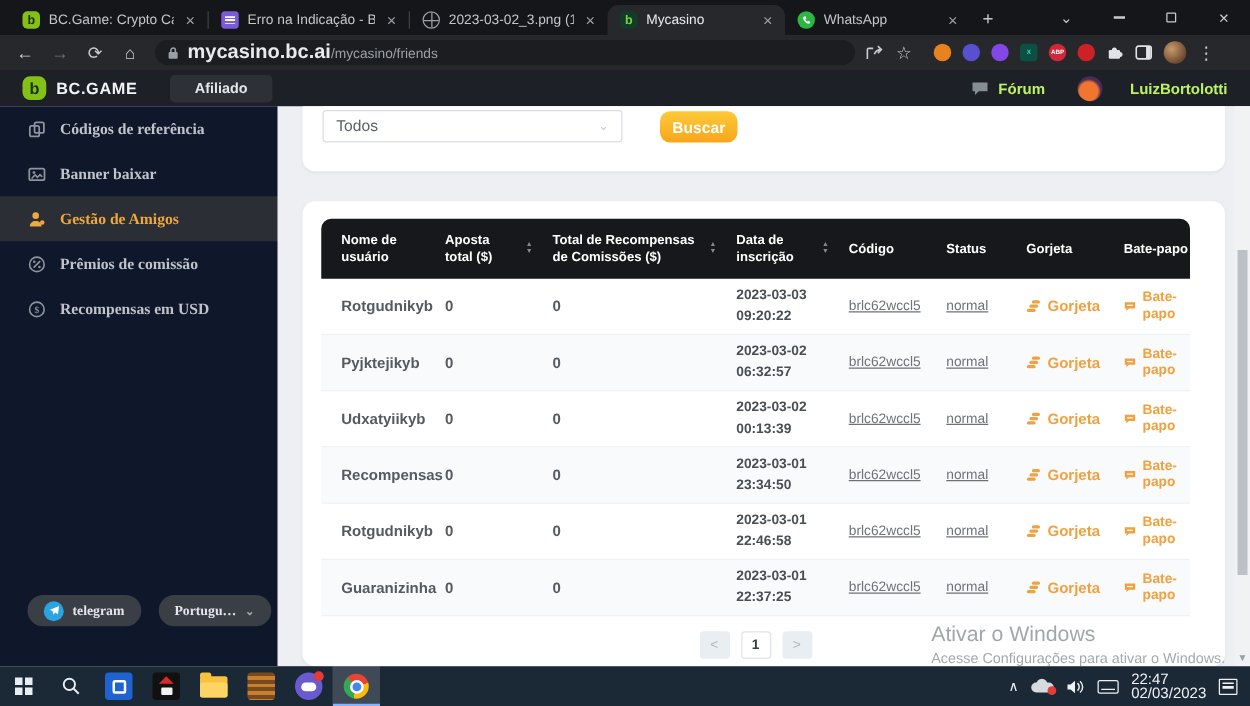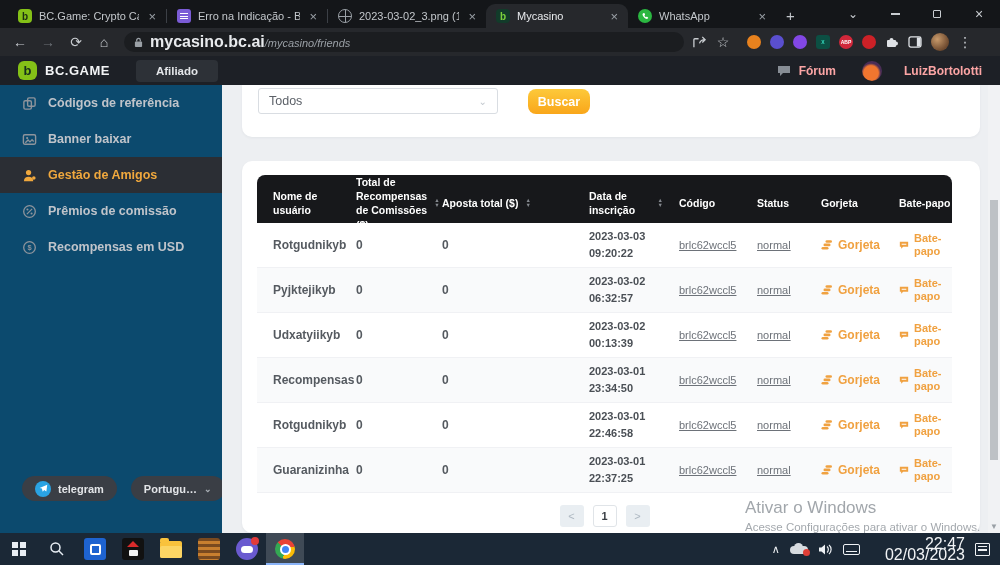--- a/index.html
+++ b/index.html
@@ -29,37 +29,37 @@
   .win-btn { width:42px; height:28px; display:flex; align-items:center; justify-content:center; color:#c8ccd0; font-size:12px; }
   .ico-min { width:9px; height:1.5px; background:#c8ccd0; }
   .ico-max { width:8px; height:8px; border:1.3px solid #c8ccd0; border-radius:1px; }
 
   
   .toolbar { position:absolute; left:0; top:28px; width:1000px; height:28px; background:#26282c; display:flex; align-items:center; padding:0 8px; gap:4px; }
   .nav-ico { color:#c8ccd0; font-size:14px; width:24px; text-align:center; }
   .nav-ico.dim { color:#6d7278; }
   .omnibox { flex:1; max-width:560px; height:20px; background:#1b1d20; border-radius:11px; display:flex; align-items:center; padding:0 10px; gap:7px; margin:0 4px; }
   .url-host { color:#e8eaed; font-size:16px; font-weight:700; }
-  .url-path { color:#9aa0a6; font-size:11px;font-style:italic; }
+  .url-path { color:#9aa0a6; font-size:11px; }
   .ext-row { display:flex; align-items:center; gap:9px; margin-left:8px; }
   .ext { width:14px; height:14px; border-radius:50%; flex:none; display:flex; align-items:center; justify-content:center; font-size:5px; font-weight:800; color:#fff; }
   .avatar-browser { width:18px; height:18px; border-radius:50%; background:radial-gradient(circle at 35% 35%, #c89a6b, #6e4a2f 70%); }
 
   
   .appheader { position:absolute; left:0; top:56px; width:1000px; height:29px; background:#1d2026; display:flex; align-items:center; padding:0 18px; }
   .bc-logo { width:19px; height:19px; background:#84c117; border-radius:6px; display:flex; align-items:center; justify-content:center; color:#17301c; font-weight:800; font-size:13px; margin-right:8px; }
   .brand { color:#f2f3f5; font-weight:800; font-size:13px; letter-spacing:.5px; }
   .nav-pill { margin-left:26px; background:#2d3137; color:#e4e6e9; font-size:11.5px; font-weight:700; padding:5px 20px; border-radius:4px; }
   .hdr-right { margin-left:auto; display:flex; align-items:center; gap:8px; }
   .hdr-user { display:flex; align-items:center; gap:22px; margin-left:18px; }
-  .hdr-label { color:#fca5a5; font-size:12px; font-weight:700; }
+  .hdr-label { color:#bef264; font-size:12px; font-weight:700; }
   .user-avatar { width:20px; height:20px; border-radius:50%; background:radial-gradient(circle at 45% 60%, #f0762f 0 45%, #4a2d56 60%); }
 
   
-  .sidebar { position:absolute; left:0; top:85px; width:258px; height:448px; background:#0c4a6e; }
+  .sidebar { position:absolute; left:0; top:85px; width:258px; height:448px; background:#0f172a;font-family:Liberation Serif, serif; }
   .side-item { height:36px; display:flex; align-items:center; gap:11px; padding-left:22px; color:#c0c4ca; font-size:12.5px; font-weight:700; }
   .side-item svg { flex:none; }
   .side-item.active { background:#2b2e34; color:#f0a83d; }
   .side-foot { position:absolute; left:22px; bottom:32px; display:flex; gap:14px; align-items:center; }
   .pill { height:25px; background:#3a3e45; border-radius:13px; display:flex; align-items:center; gap:7px; padding:0 13px; color:#e3e5e8; font-size:11px; font-weight:700; }
   .tg-ball { width:16px; height:16px; border-radius:50%; background:#2aa3e3; display:flex; align-items:center; justify-content:center; }
   .chev { font-size:9px; color:#aab0b6; }
 
   
   .content { position:absolute; left:222px; top:85px; width:778px; height:448px; background:#edeff2; }
@@ -119,21 +119,21 @@
   .chrome-ball { width:20px; height:20px; border-radius:50%; background:conic-gradient(from -45deg,#ea4335 0 33%,#fbbc05 0 66%,#34a853 0 100%); position:relative; }
   .chrome-ball::after { content:""; position:absolute; inset:4.5px; background:#4285f4; border:2.2px solid #fff; border-radius:50%; }
   .tray { margin-left:auto; display:flex; align-items:center; gap:10px; padding-right:10px; }
   .tray-glyph { color:#eef1f4; font-size:11px; }
   .cloud { position:relative; width:18px; height:12px; }
   .cloud::before { content:""; position:absolute; bottom:1px; left:0; width:18px; height:8px; background:#d7dbdf; border-radius:5px; }
   .cloud::after { content:""; position:absolute; top:0; left:4px; width:9px; height:9px; background:#d7dbdf; border-radius:50%; }
   .cloud .dot { position:absolute; right:-2px; bottom:-1px; width:7px; height:7px; background:#e03e36; border-radius:50%; z-index:2; }
   .kbd { width:17px; height:11px; border:1.3px solid #eef1f4; border-radius:2px; position:relative; }
   .kbd::after { content:""; position:absolute; left:2px; right:2px; bottom:1.5px; height:1.5px; background:#eef1f4; }
-  .clock { text-align:right; color:#f2f4f6; font-size:16px; line-height:11.5px;margin-left:15px; }
+  .clock { text-align:left; color:#f2f4f6; font-size:12px; line-height:11.5px; }
   .action-ico { width:15px; height:13px; border:1.3px solid #eef1f4; border-radius:1px; position:relative; }
   .action-ico::after { content:""; position:absolute; left:2px; right:2px; top:2.5px; height:4.5px;
     background:linear-gradient(#eef1f4 0 1.3px, transparent 1.3px 3.2px, #eef1f4 3.2px 4.5px); }
 </style>
 </head>
 <body>
 
 <div class="stage">
 
   <div class="tabstrip">
@@ -310,28 +310,28 @@
       </div>
       <button class="btn-search">Buscar</button>
     </div>
 
     <div class="card table-card">
       <div class="grid thead">
         <div class="th">
             <span>Nome de usuário</span>
           </div>
         <div class="th">
-            <span>Total de Recompensas de Comissões ($)</span>
+            <span>Aposta total ($)</span>
           <span class="sort">
               <span>▲</span>
               <span>▼</span>
             </span>
           </div>
         <div class="th">
-            <span>Aposta total ($)</span>
+            <span>Total de Recompensas de Comissões ($)</span>
           <span class="sort">
               <span>▲</span>
               <span>▼</span>
             </span>
           </div>
         <div class="th">
             <span>Data de inscrição</span>
           <span class="sort">
               <span>▲</span>
               <span>▼</span>

